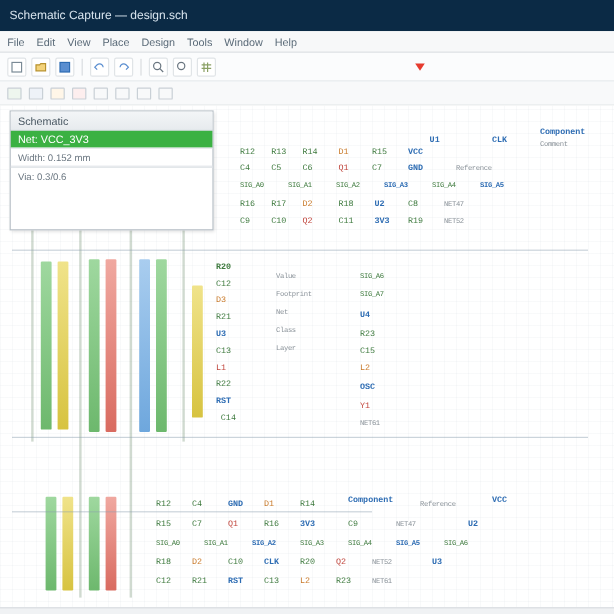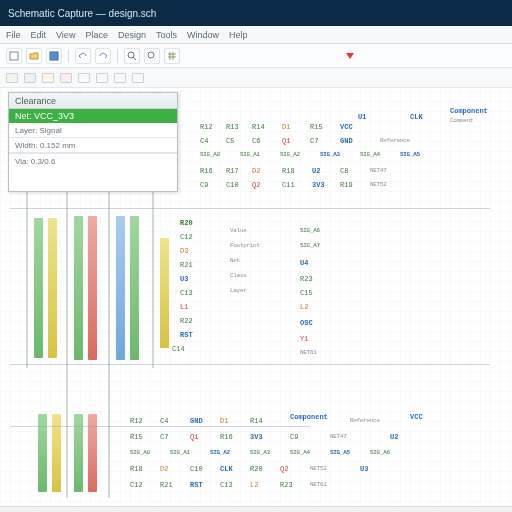--- a/index.html
+++ b/index.html
@@ -249,21 +249,21 @@
 
   <span class="block bold" style="left:180px; top:132px">R20</span>
   <span class="block" style="left:180px; top:146px">C12</span>
   <span class="block or" style="left:180px; top:160px">D3</span>
   <span class="block" style="left:180px; top:174px">R21</span>
   <span class="block b" style="left:180px; top:188px">U3</span>
   <span class="block" style="left:180px; top:202px">C13</span>
   <span class="block rd" style="left:180px; top:216px">L1</span>
   <span class="block" style="left:180px; top:230px">R22</span>
   <span class="block b" style="left:180px; top:244px">RST</span>
-  <span class="block" style="left:172px; top:258px">C14</span>
+  <span class="block" style="left:184px; top:258px">C14</span>
 
   <span class="block tiny gy" style="left:230px; top:140px">Value</span>
   <span class="block tiny gy" style="left:230px; top:155px">Footprint</span>
   <span class="block tiny gy" style="left:230px; top:170px">Net</span>
   <span class="block tiny gy" style="left:230px; top:185px">Class</span>
   <span class="block tiny gy" style="left:230px; top:200px">Layer</span>
 
   <span class="block tiny" style="left:300px; top:140px">SIG_A6</span>
   <span class="block tiny" style="left:300px; top:155px">SIG_A7</span>
   <span class="block b" style="left:300px; top:172px">U4</span>
@@ -312,23 +312,22 @@
 
   <span class="block" style="left:130px; top:394px">C12</span>
   <span class="block" style="left:160px; top:394px">R21</span>
   <span class="block b" style="left:190px; top:394px">RST</span>
   <span class="block" style="left:220px; top:394px">C13</span>
   <span class="block or" style="left:250px; top:394px">L2</span>
   <span class="block" style="left:280px; top:394px">R23</span>
   <span class="block gy tiny" style="left:310px; top:394px">NET61</span>
 
   <div class="panel">
-    <div class="panel-title">Clearance</div>
+    <div class="panel-title">Schematic</div>
     <div class="panel-hl">Net: VCC_3V3</div>
-    <div class="panel-row">Layer: Signal</div>
     <div class="panel-sep"></div>
     <div class="panel-row">Width: 0.152 mm</div>
     <div class="panel-sep"></div>
     <div class="panel-sep"></div>
     <div class="panel-row">Via: 0.3/0.6</div>
   </div>
 
   <div class="footer-edge"></div>
 </div>
 

